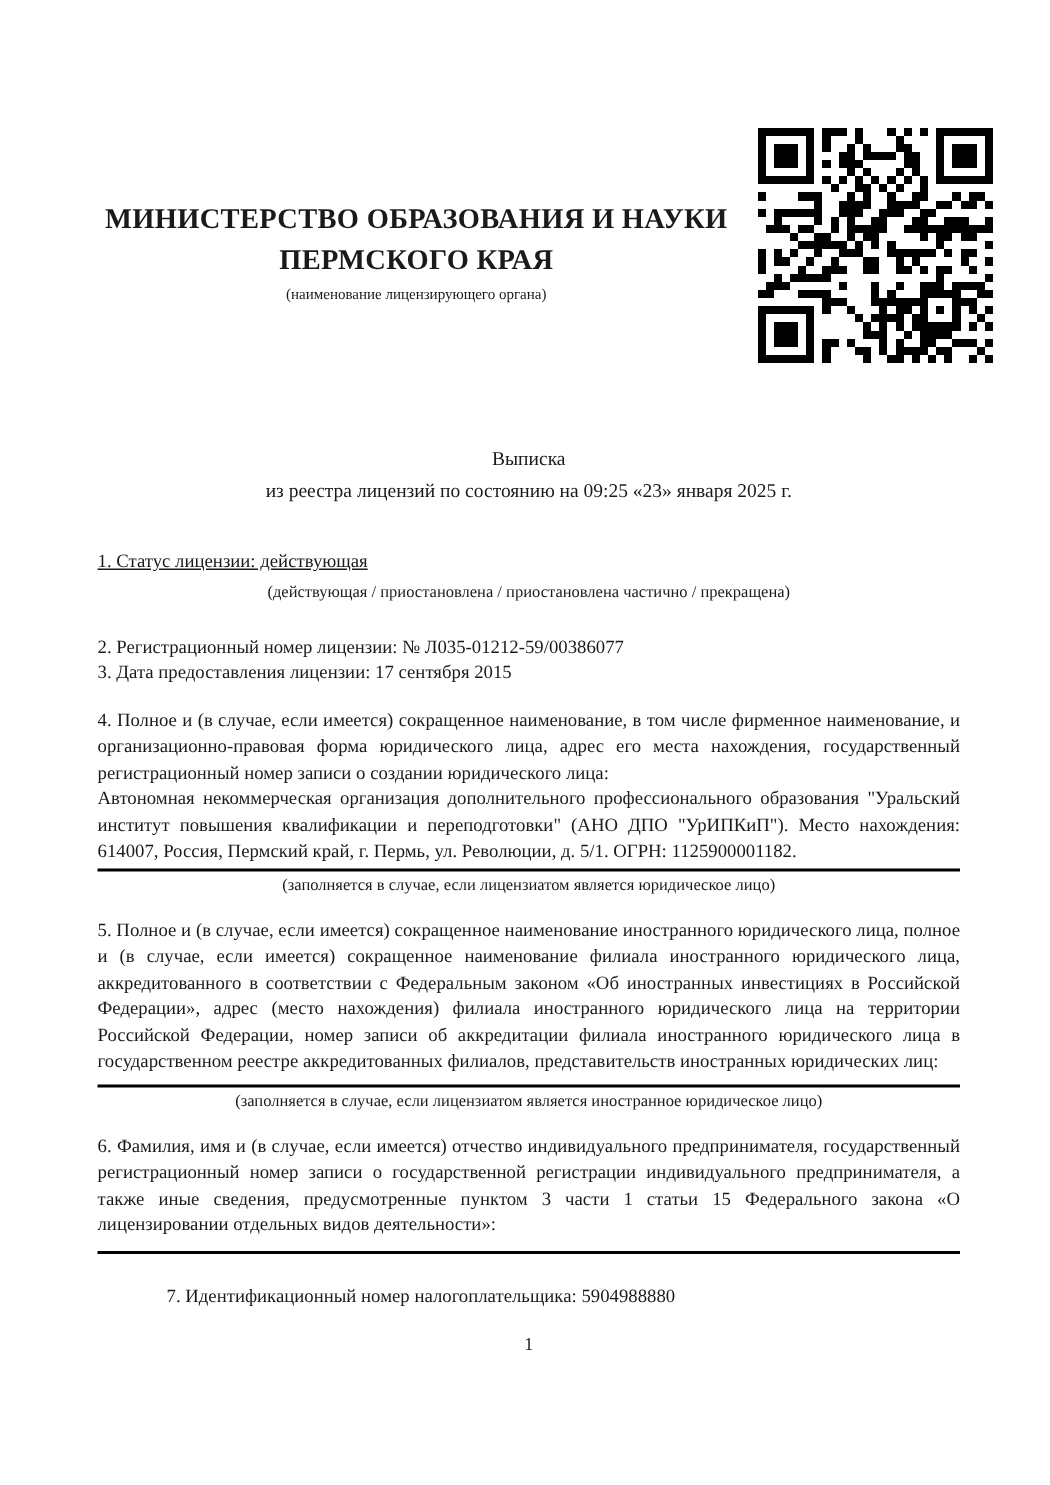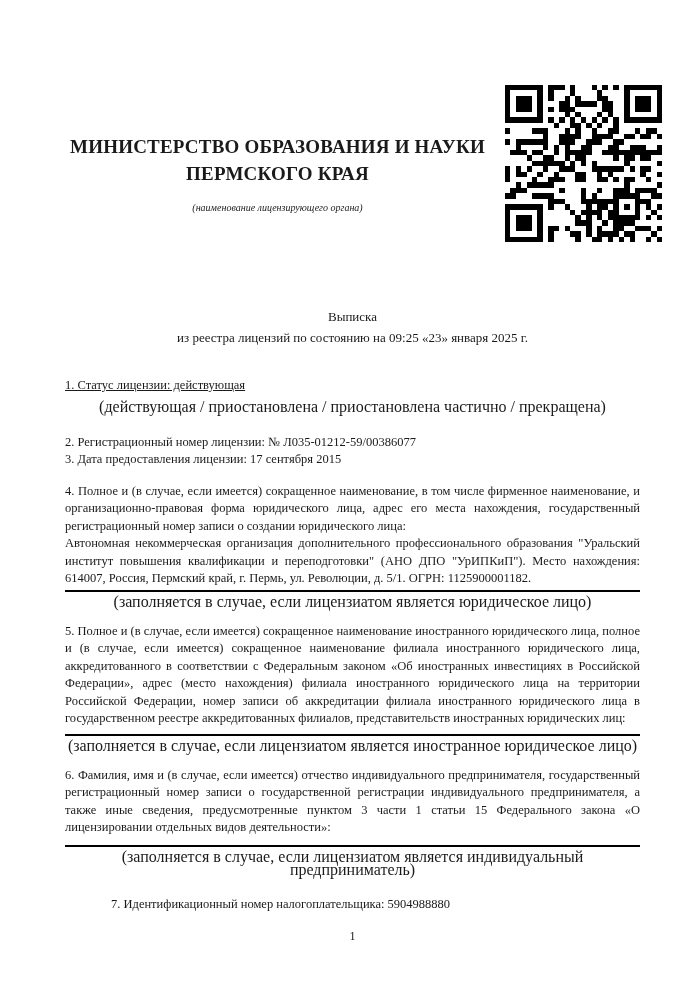--- a/index.html
+++ b/index.html
@@ -14,25 +14,25 @@
     overflow:hidden;
   }
   .qr{
     position:absolute;
     top:85px;left:505px;
     width:157px;height:157px;
   }
   .qr svg{width:100%;height:100%;display:block;shape-rendering:crispEdges;}
   .header{padding-top:133px;width:425px;text-align:center;}
   .ministry{font-weight:bold;font-size:19px;line-height:27px;letter-spacing:.2px;}
-  .subcap{font-size:10px;line-height:13px;margin-top:14px;font-style:italic;}
+  .subcap{font-size:10px;line-height:13px;margin-top:3px;}
   .doc-title{margin-top:92px;text-align:center;font-size:13px;line-height:21px;}
   .item{font-size:12.5px;line-height:17.5px;margin:0;}
   .just{text-align:justify;}
-  .caption{font-size:16px;line-height:13px;text-align:center;margin:0;}
+  .caption{font-size:11px;line-height:13px;text-align:center;margin:0;}
   .rule{height:2px;background:#000;margin:0;}
   .i1{margin-top:29px;text-decoration:underline;}
   .cap1{margin-top:5px;}
   .i2{margin-top:21px;}
   .i3{}
   .i4{margin-top:14px;}
   .rule4{margin-top:2px;}
   .cap4{margin-top:3px;}
   .i5{margin-top:15px;}
   .rule5{margin-top:6px;}
@@ -478,19 +478,18 @@
   <p class="item just">Автономная некоммерческая организация дополнительного профессионального образования "Уральский институт повышения квалификации и переподготовки" (АНО ДПО "УрИПКиП"). Место нахождения: 614007, Россия, Пермский край, г. Пермь, ул. Революции, д. 5/1. ОГРН: 1125900001182.</p>
   <div class="rule rule4"></div>
   <p class="caption cap4">(заполняется в случае, если лицензиатом является юридическое лицо)</p>
 
   <p class="item just i5">5. Полное и (в случае, если имеется) сокращенное наименование иностранного юридического лица, полное и (в случае, если имеется) сокращенное наименование филиала иностранного юридического лица, аккредитованного в соответствии с Федеральным законом «Об иностранных инвестициях в Российской Федерации», адрес (место нахождения) филиала иностранного юридического лица на территории Российской Федерации, номер записи об аккредитации филиала иностранного юридического лица в государственном реестре аккредитованных филиалов, представительств иностранных юридических лиц:</p>
   <div class="rule rule5"></div>
   <p class="caption cap5">(заполняется в случае, если лицензиатом является иностранное юридическое лицо)</p>
 
   <p class="item just i6">6. Фамилия, имя и (в случае, если имеется) отчество индивидуального предпринимателя, государственный регистрационный номер записи о государственной регистрации индивидуального предпринимателя, а также иные сведения, предусмотренные пунктом 3 части 1 статьи 15 Федерального закона «О лицензировании отдельных видов деятельности»:</p>
   <div class="rule rule6"></div>
-  <p class="caption cap6">(заполняется в случае, если лицензиатом является индивидуальный предприниматель)</p>
 
   <p class="item i7">7. Идентификационный номер налогоплательщика: 5904988880</p>
 
   <div class="pageno">1</div>
 
 </div>
 
 </body></html>

